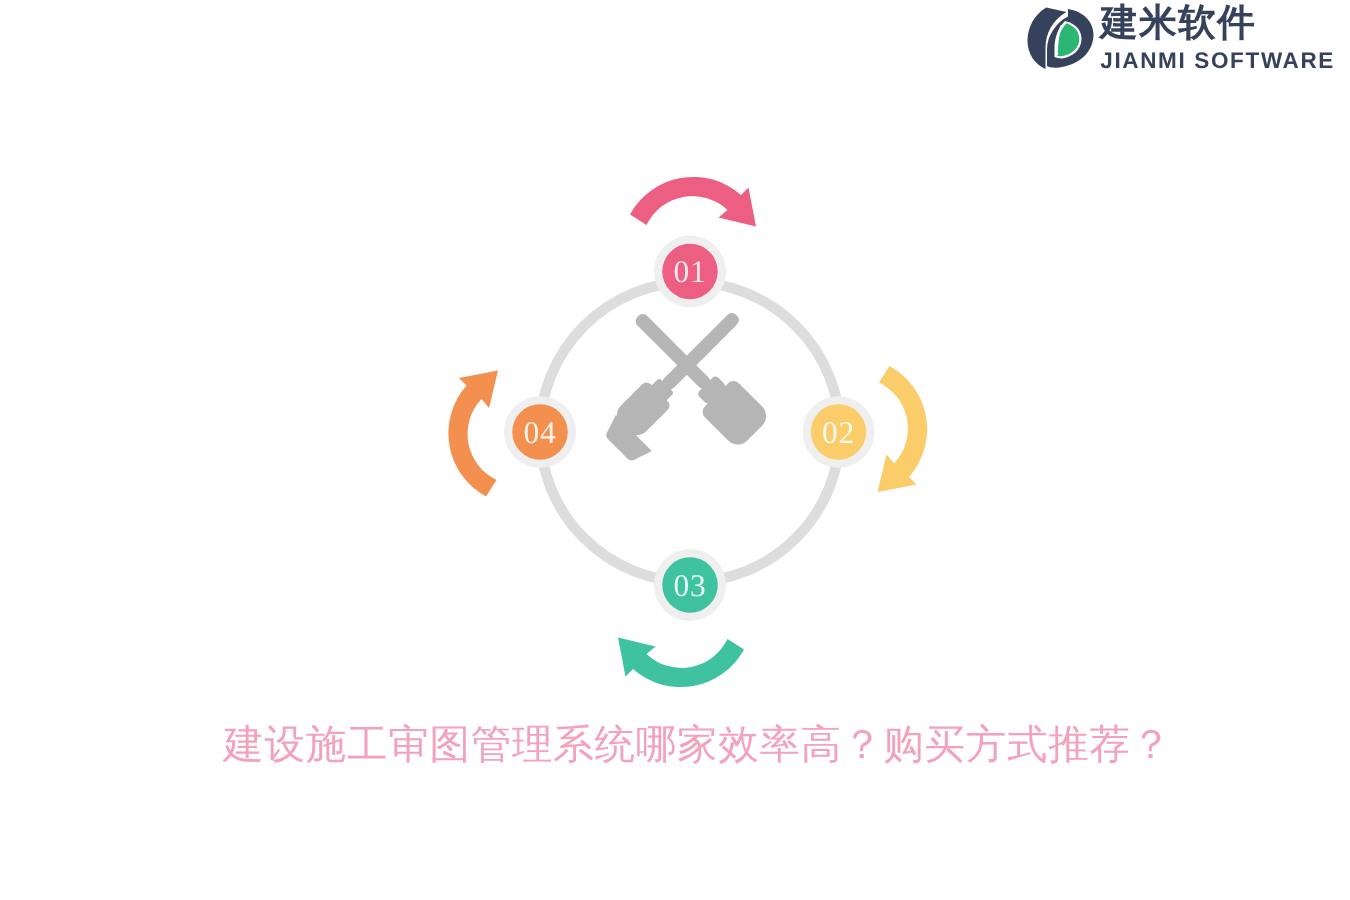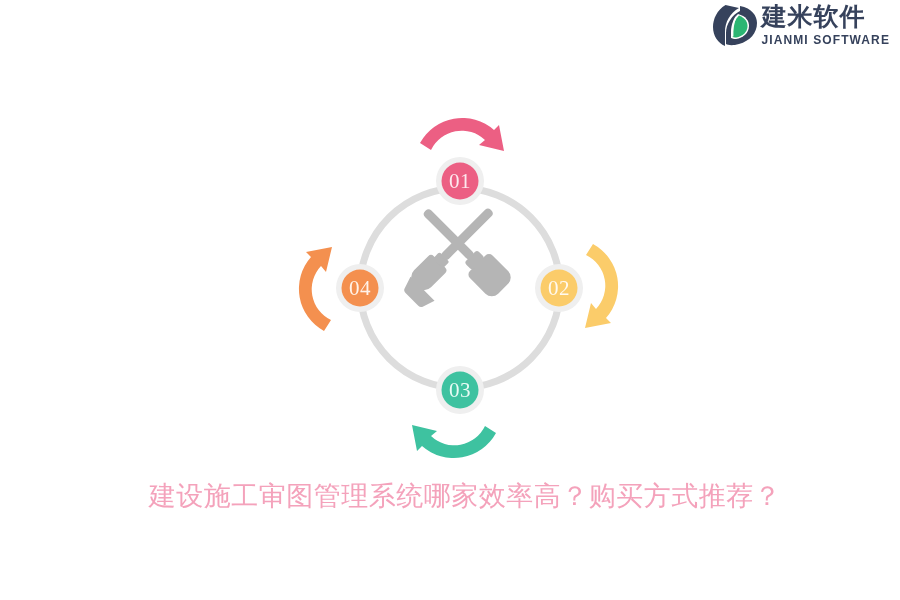--- a/index.html
+++ b/index.html
@@ -16,21 +16,21 @@
     position:absolute; top:2px; right:10px;
     display:flex; align-items:center; gap:3px;
   }
   .brand-mark { width:46px; height:46px; flex:0 0 46px; display:block; }
   .brand-text { display:flex; flex-direction:column; align-items:flex-start; line-height:1; }
   .brand-cn {
     font-size:25px; font-weight:bold; letter-spacing:1px;
     color:#36425c; white-space:nowrap;
   }
   .brand-en {
-    font-size:12px; font-weight:bold; letter-spacing:1.1px;
+    font-size:15px; font-weight:bold; letter-spacing:1.1px;
     color:#36425c; white-space:nowrap; margin-top:5px;
   }
 
   
   .diagram {
     position:absolute; left:290px; top:103px;
     width:340px; height:360px;
   }
   .diagram svg { display:block; width:340px; height:360px; }
 

